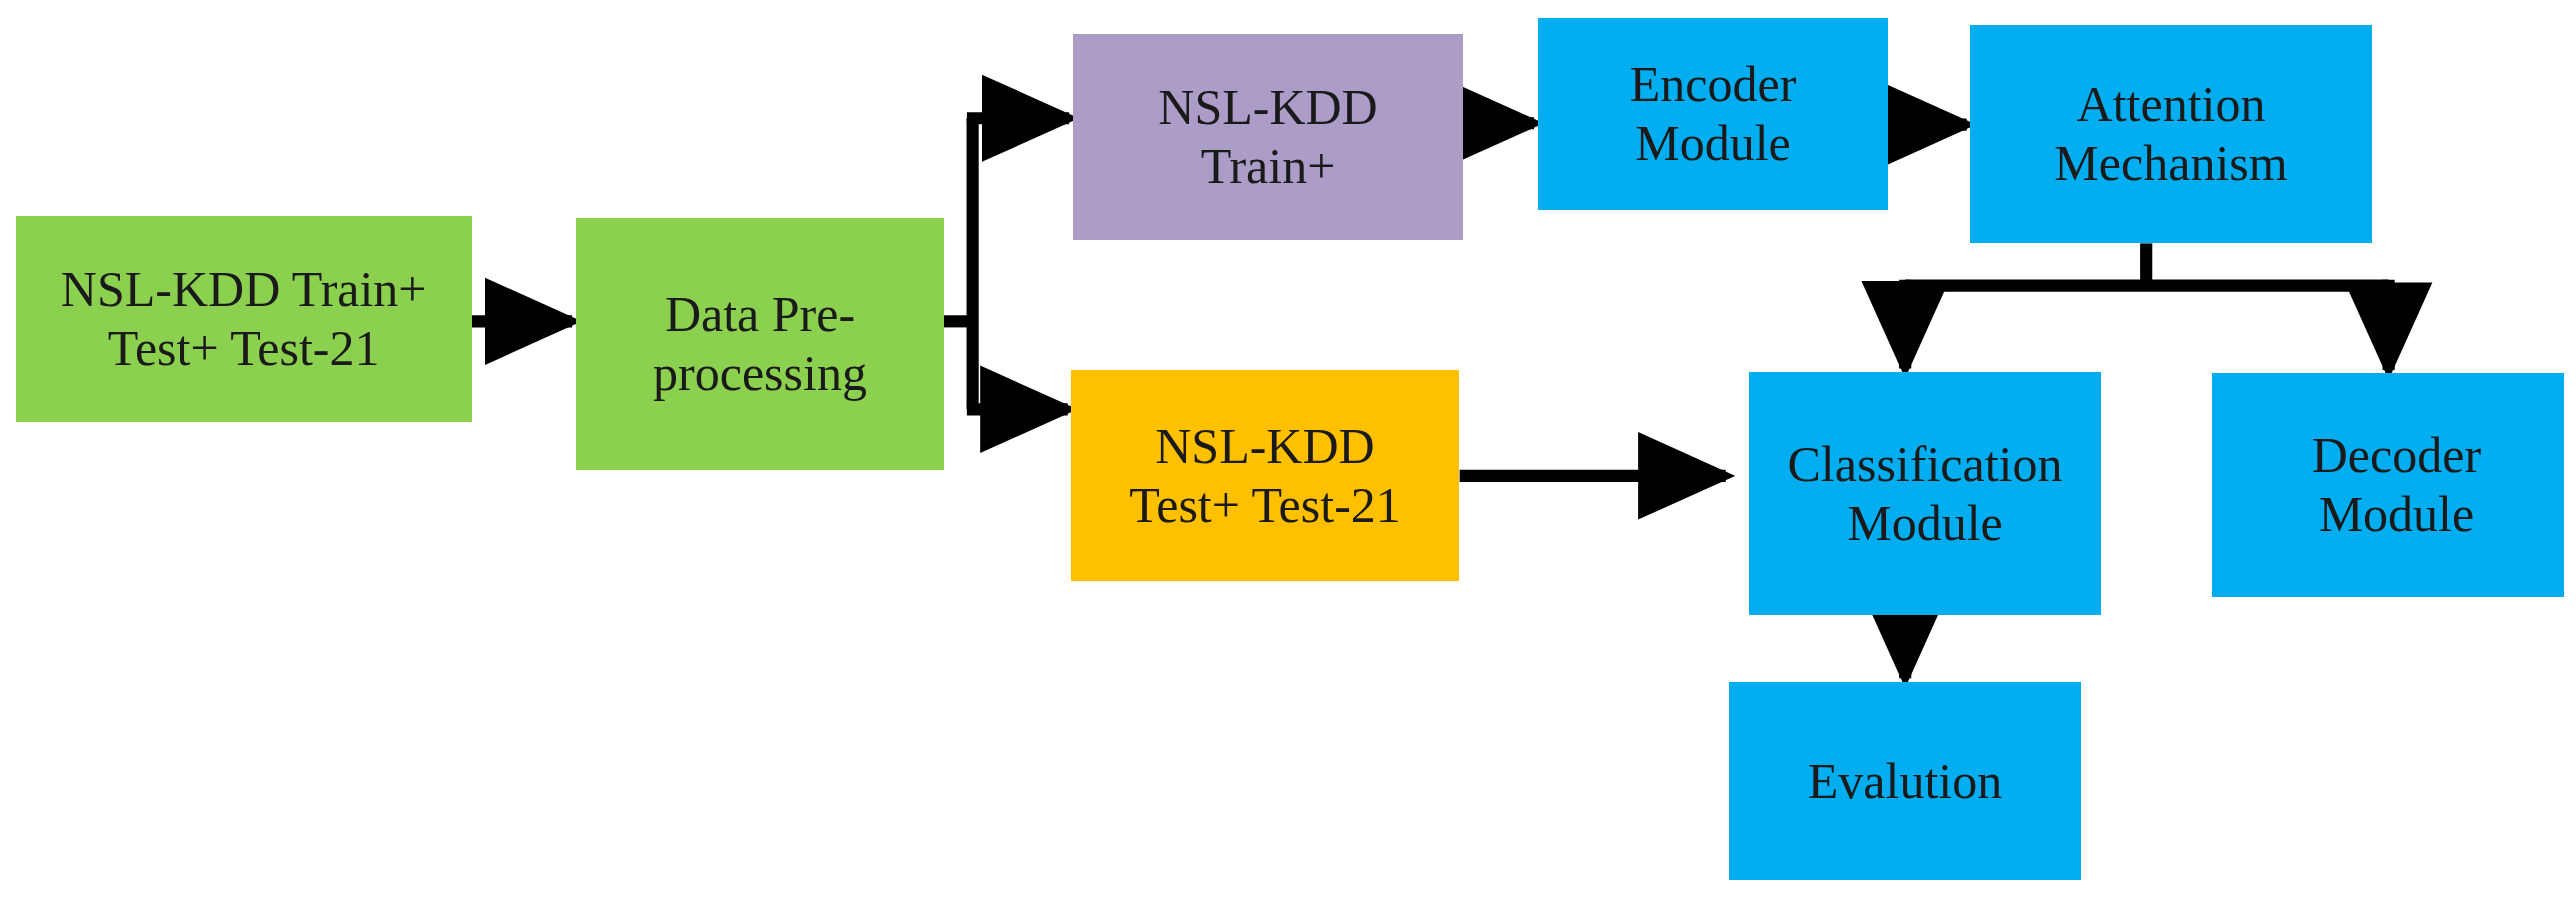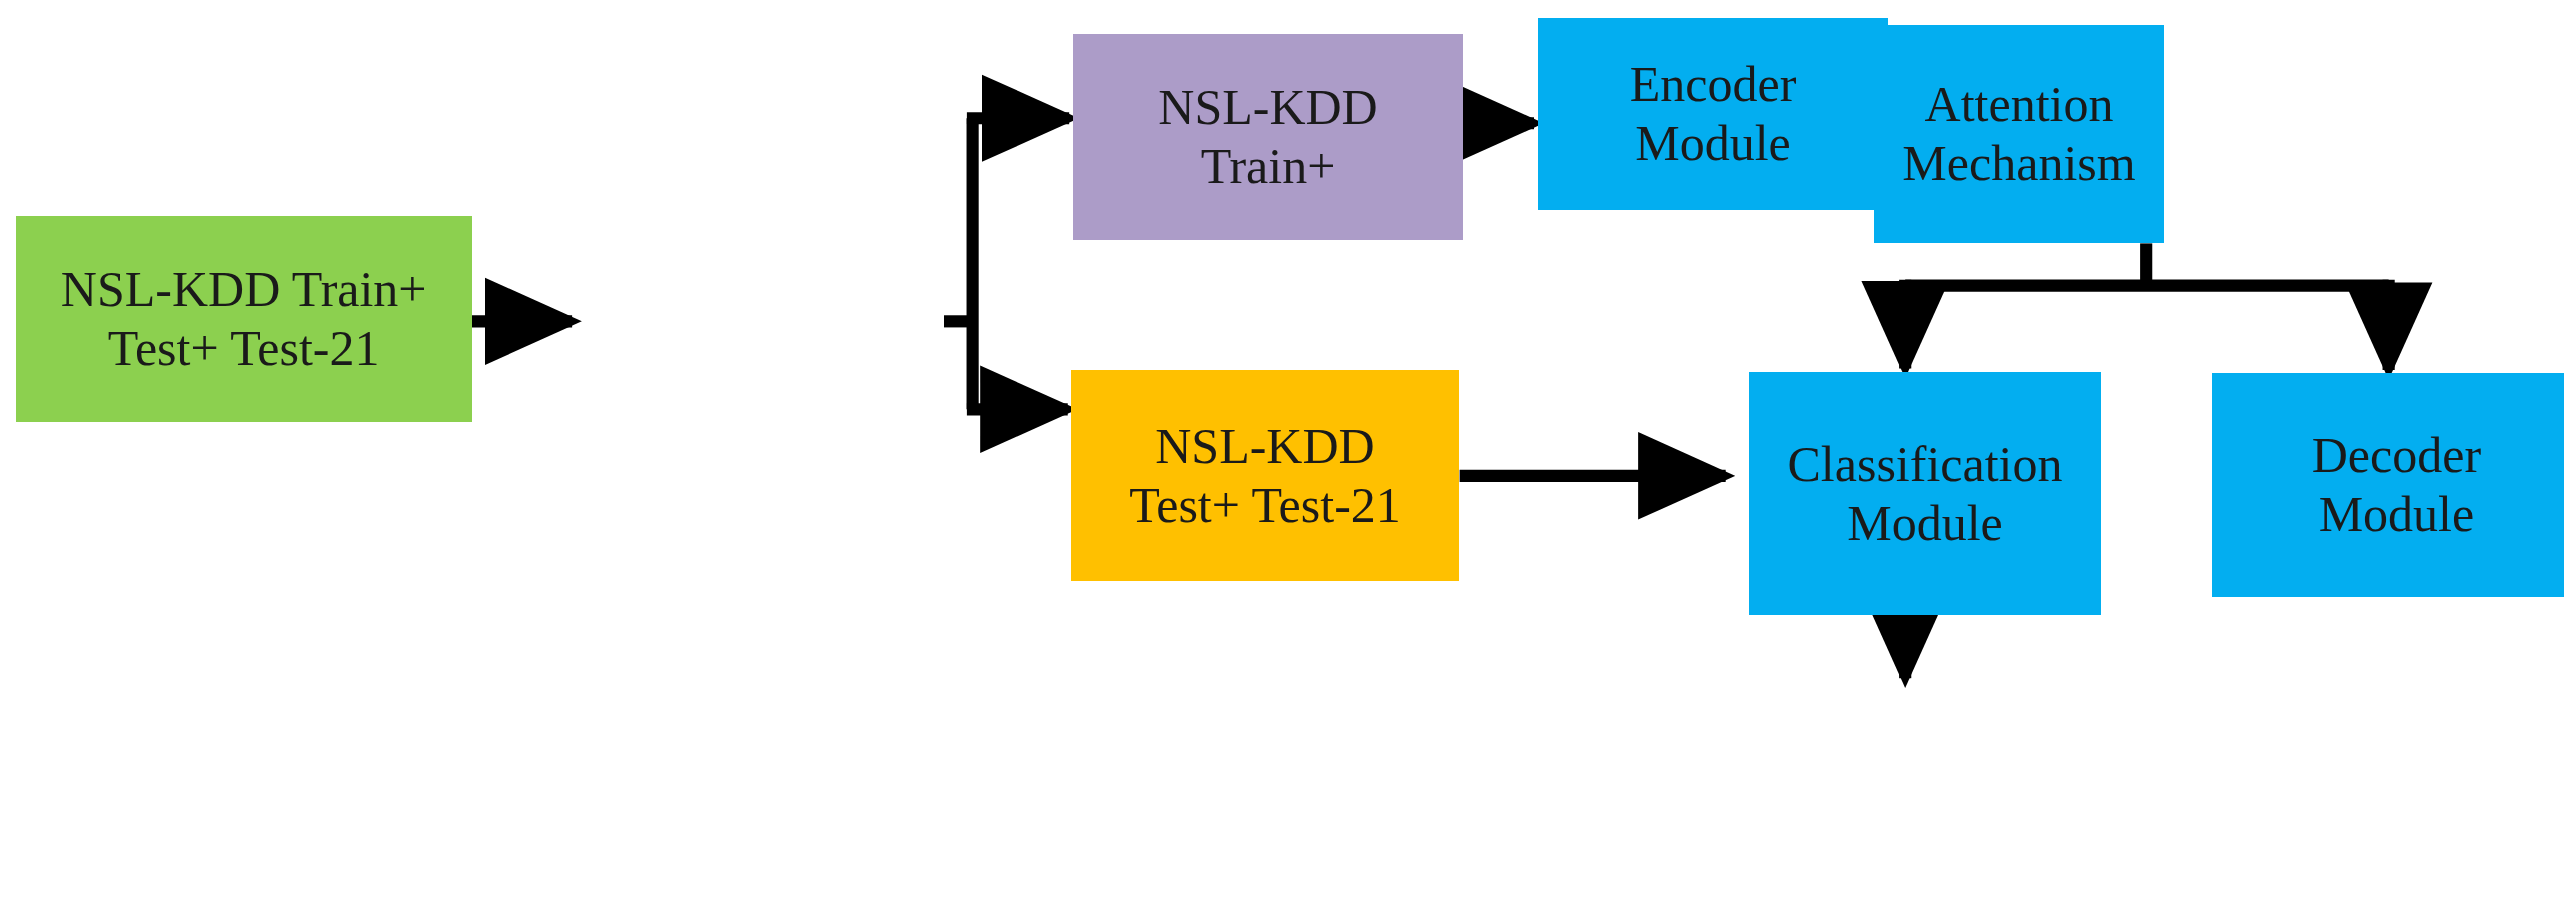--- a/index.html
+++ b/index.html
@@ -27,21 +27,21 @@
     box-sizing: border-box;
     padding: 2.9px 7.2px;
     white-space: pre-line;
     font-size: 50px;
   }
   
   #node-source        { left: 15.7px;   top: 216px;  width: 456px; height: 206px; }
   #node-preprocess    { left: 576px;  top: 218px;  width: 368px; height: 252px; }
   #node-train         { left: 1073px; top: 34px;   width: 390px; height: 206px; }
   #node-encoder       { left: 1538px; top: 18px;   width: 350px; height: 192px; }
-  #node-attention     { left: 1874px; top: 25px;   width: 290px; height: 218px; }
+  #node-attention     { left: 1970px; top: 25px;   width: 402px; height: 218px; }
   #node-test          { left: 1071px; top: 370px;  width: 388px; height: 211px; }
   #node-classify      { left: 1729px; top: 372px;  width: 352px; height: 243px; }
   #node-decoder       { left: 2212px; top: 373px;  width: 352px; height: 224px; }
   #node-evaluation    { left: 1729px; top: 682px;  width: 352px; height: 198px; }
 
   #edges {
     position: absolute;
     left: 0;
     top: 0;
     width: 2576px;
@@ -100,34 +100,37 @@
     </g>
 
     <g>
       <line x1="2664" y1="861" x2="2664" y2="948" stroke="#000000" stroke-width="17" marker-end="url(#arrowhead)"></line>
     </g>
   </svg>
 
   <div class="node" id="node-source" style="background-color: rgb(140, 208, 79);">NSL-KDD Train+
 Test+ Test-21</div>
 
+  <div class="node" id="node-preprocess" style="background-color: rgb(140, 208, 79);">Data Pre-
+processing</div>
 
   <div class="node" id="node-train" style="background-color: rgb(172, 156, 200);">NSL-KDD
 Train+</div>
 
   <div class="node" id="node-encoder" style="background-color: rgb(3, 174, 240);">Encoder
 Module</div>
 
   <div class="node" id="node-attention" style="background-color: rgb(3, 174, 240);">Attention
 Mechanism</div>
 
   <div class="node" id="node-test" style="background-color: rgb(255, 192, 0);">NSL-KDD
 Test+ Test-21</div>
 
   <div class="node" id="node-classify" style="background-color: rgb(3, 174, 240); margin-left: 20px;">Classification
 Module</div>
 
   <div class="node" id="node-decoder" style="background-color: rgb(3, 174, 240); padding-left: 24px;">Decoder
 Module</div>
 
+  <div class="node" id="node-evaluation" style="background-color: rgb(3, 174, 240);">Evalution</div>
 
 </div>
 
 
 </body></html>

